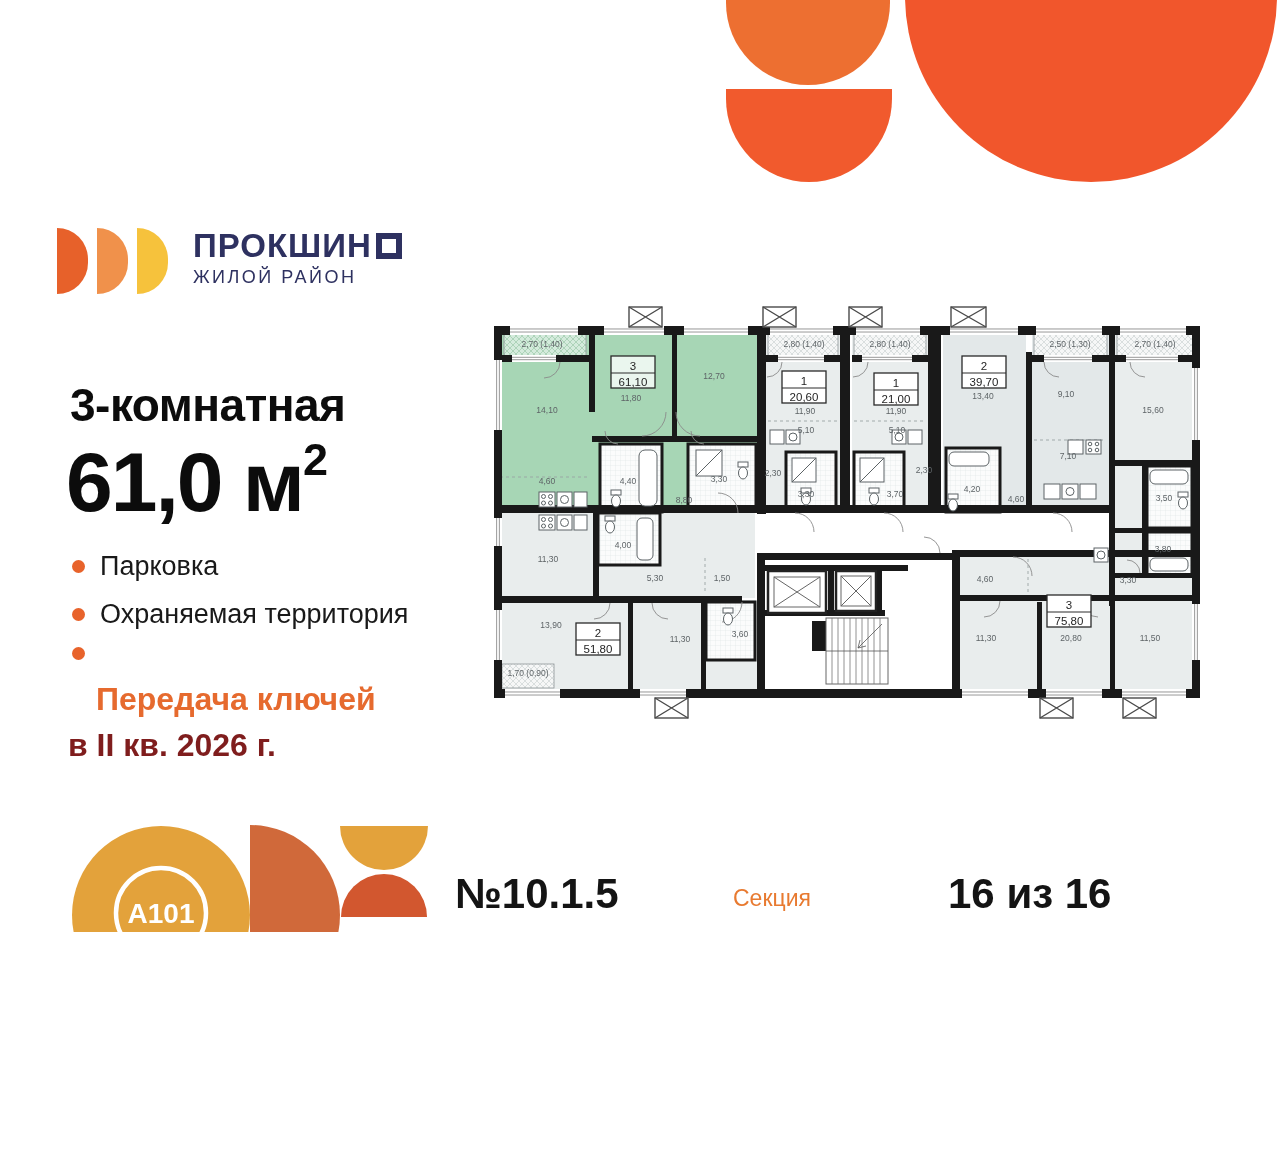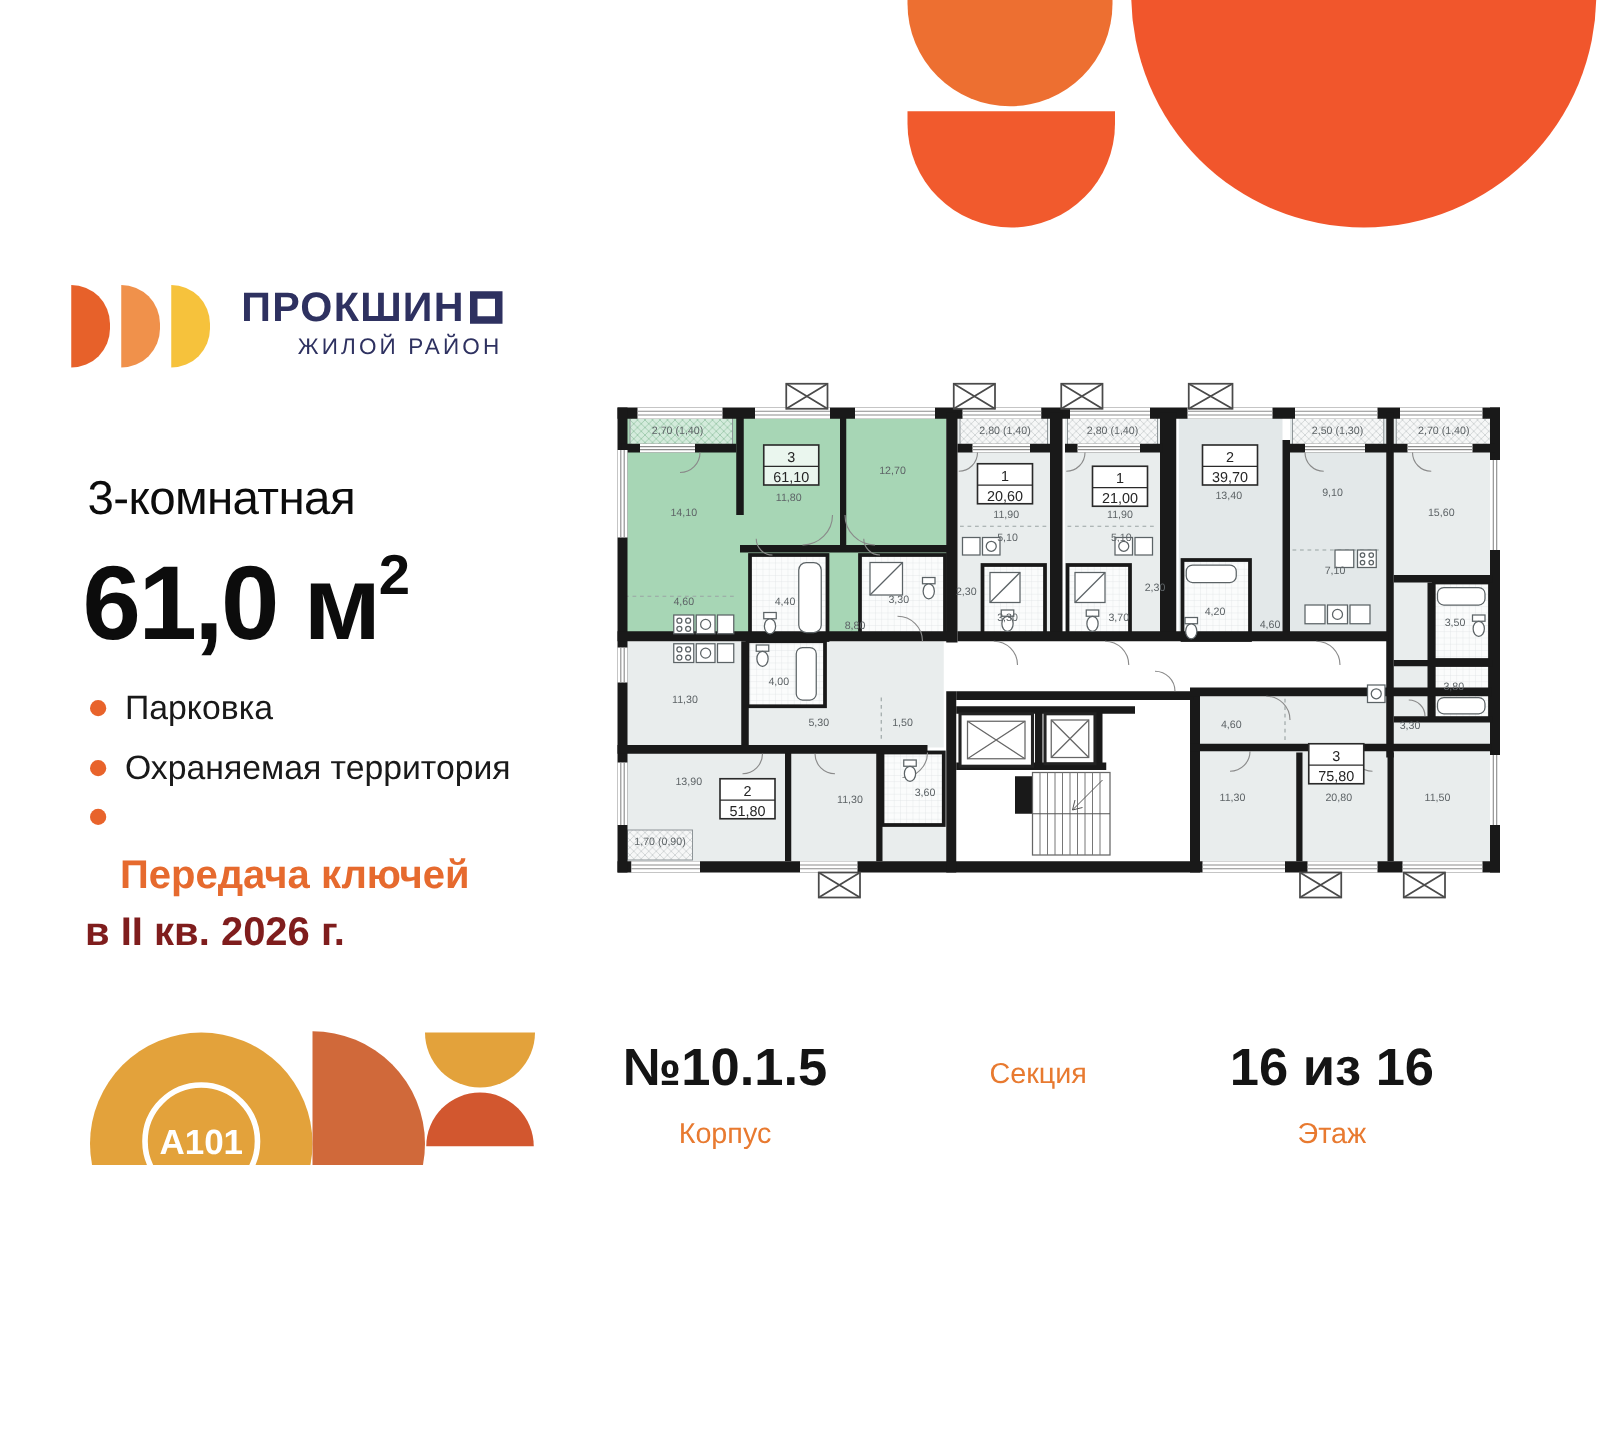--- a/index.html
+++ b/index.html
@@ -12,34 +12,34 @@
   .deco-semi2{left:726px;top:89px;width:166px;height:93px;border-radius:0 0 83px 83px;background:#f15a2d;}
   .deco-circle{left:905px;top:-190px;width:372px;height:372px;border-radius:50%;background:#f1562c;}
 
   
   .logo{left:57px;top:228px;display:flex;align-items:flex-start;}
   .semi{width:31px;height:66px;border-radius:0 33px 33px 0;margin-right:9px;}
   .s1{background:#e7612a;}.s2{background:#f0914b;}.s3{background:#f6c23c;}
   .logo-text{margin-left:16px;}
   .brand-name{font-size:33px;font-weight:bold;color:#2e3160;letter-spacing:1px;line-height:36px;display:flex;align-items:center;}
   .sq-o{display:inline-block;width:14px;height:14px;border:6px solid #2e3160;margin-left:4px;}
-  .brand-sub{font-size:18px;color:#2e3160;letter-spacing:2.5px;margin-top:3px;text-align:right;}
+  .brand-sub{font-size:18px;color:#2e3160;letter-spacing:2.5px;margin-top:3px;}
 
   
-  .title{left:70px;top:378px;font-size:38px;font-weight:normal;color:#0c0c0c;letter-spacing:-0.5px;}
+  .title{left:70px;top:378px;font-size:46px;font-weight:bold;color:#0c0c0c;letter-spacing:-0.5px;}
   .area{left:66px;top:434px;font-size:84px;font-weight:bold;color:#0c0c0c;letter-spacing:-2px;}
   .area .sup{font-size:45px;vertical-align:36px;letter-spacing:0;}
   .features{left:72px;top:551px;list-style:none;margin:0;padding:0;}
   .features li{display:flex;align-items:center;font-size:27px;color:#191919;margin-bottom:17px;font-weight:500;}
   .dot{width:13px;height:13px;border-radius:50%;background:#e8632b;margin-right:15px;flex:0 0 13px;}
   .keys1{left:68px;top:681px;font-size:32px;font-weight:bold;color:#e66a2e;margin-left:28px;}
   .keys2{left:68px;top:727px;font-size:32px;font-weight:bold;color:#7f1d1d;}
 
   
-  .fcol{top:830px;text-align:center;}
+  .fcol{top:870px;text-align:left;}
   .fval{font-size:42px;font-weight:bold;color:#141414;}
   .flab{font-size:23px;color:#e87a30;margin-top:15px;}
   .f1{left:455px;width:250px;}
   .f2{left:733px;width:195px;}
   .f3{left:948px;width:235px;}
 
   
   .room-label{font:8.5px "Liberation Sans",sans-serif;fill:#5e6467;text-anchor:middle;}
   .unit-num,.unit-area{font:11.5px "Liberation Sans",sans-serif;fill:#252525;text-anchor:middle;}
   .fix{stroke:#5c6366;stroke-width:1;fill:#fff;}

